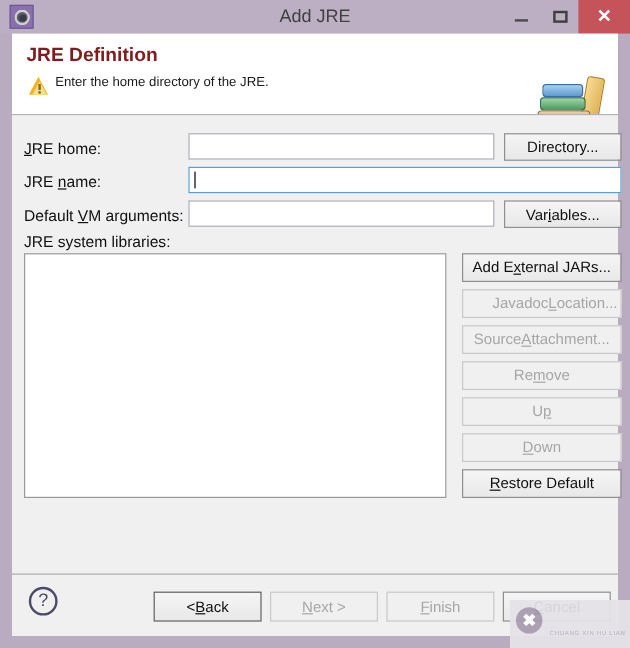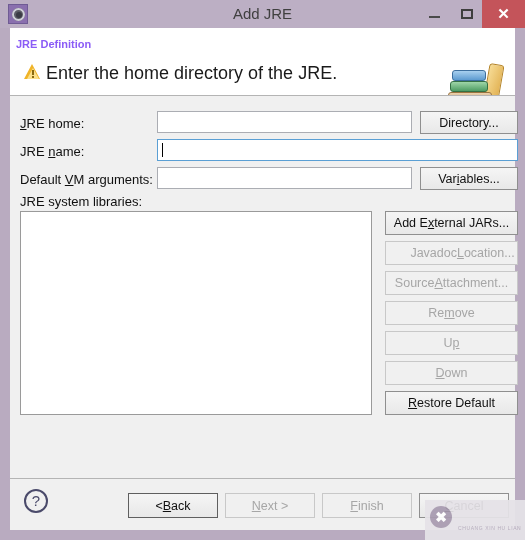--- a/index.html
+++ b/index.html
@@ -105,24 +105,24 @@
     left: 10px; top: 28px;
     width: 505px;
     height: 68px;
     background: #ffffff;
     border-bottom: 1px solid #b4b4b4;
     box-sizing: border-box;
     overflow: hidden;
   }
   #header-title {
     position: absolute;
-    left: 6px; top: 10px;
-    font-size: 11px;
+    left: 12px; top: 10px;
+    font-size: 16px;
     font-weight: bold;
-    color: #8b5cf6;
+    color: #7f1d1d;
   }
   #warn-icon {
     position: absolute;
     left: 14px; top: 36px;
     width: 17px; height: 16px;
   }
   #warn-icon .tri {
     position: absolute;
     left: 0; top: 0;
     width: 0; height: 0;
@@ -146,21 +146,21 @@
   }
   #warn-icon .dot {
     position: absolute;
     left: 7.5px; top: 12px;
     width: 2px; height: 2px;
     background: #8a6a10;
   }
   #header-msg {
     position: absolute;
     left: 36px; top: 35px;
-    font-size: 18px;
+    font-size: 11px;
     color: #1a1a1a;
   }
   #books {
     position: absolute;
     left: 438px; top: 34px;
     width: 62px; height: 52px;
   }
   .book {
     position: absolute;
     border-radius: 3px;

